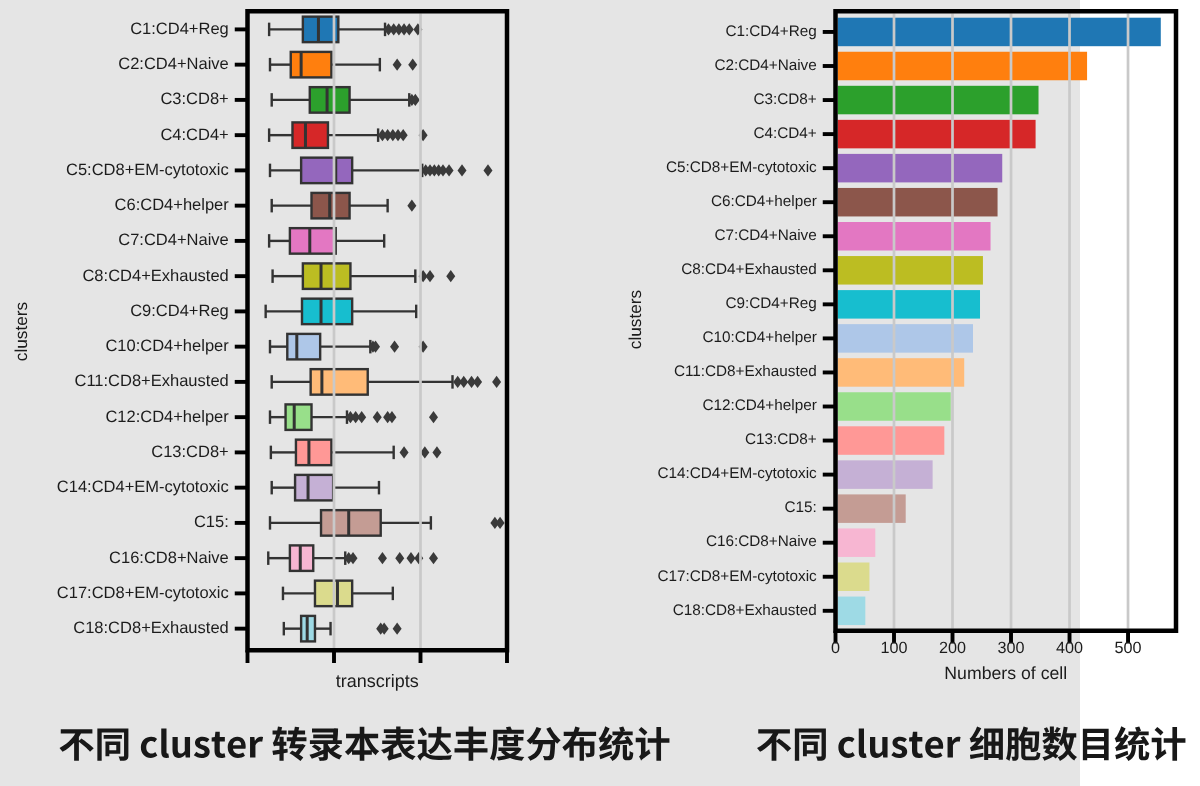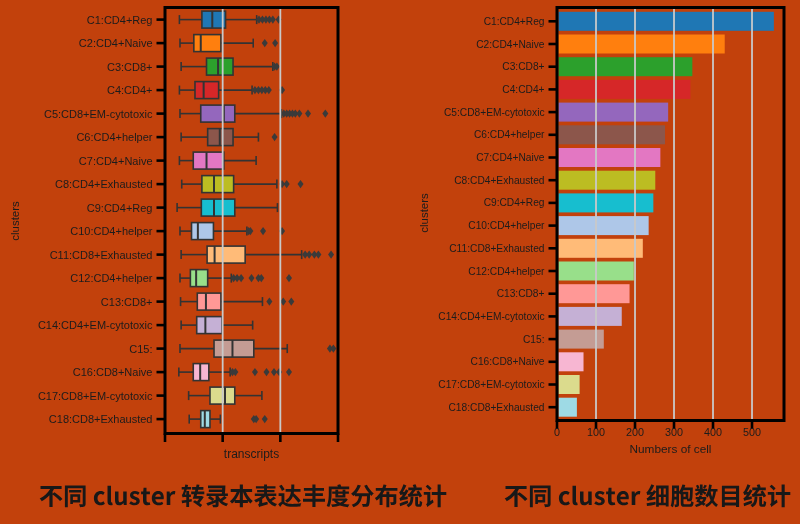--- a/index.html
+++ b/index.html
@@ -1,18 +1,18 @@
 <!DOCTYPE html>
 <html><head>
 <meta charset="utf-8">
 <style>
   html,body{margin:0;padding:0;}
   body{width:800px;height:524px;background:#ffffff;overflow:hidden;
        font-family:"Liberation Sans","DejaVu Sans",sans-serif;}
-  .canvas{position:relative;width:800px;height:524px;background:#c2410c;}
+  .canvas{position:relative;width:720px;height:524px;background:#e5e5e5;}
   .chart-svg{position:absolute;left:0;top:0;}
   .captions-svg{position:absolute;left:0;top:0;pointer-events:none;}
   .visually-hidden{position:absolute;width:1px;height:1px;overflow:hidden;
        clip:rect(0 0 0 0);white-space:nowrap;opacity:0;}
   text{fill:#1c1c1c;}
 </style>
 </head>
 <body>
 
 <div class="canvas">

